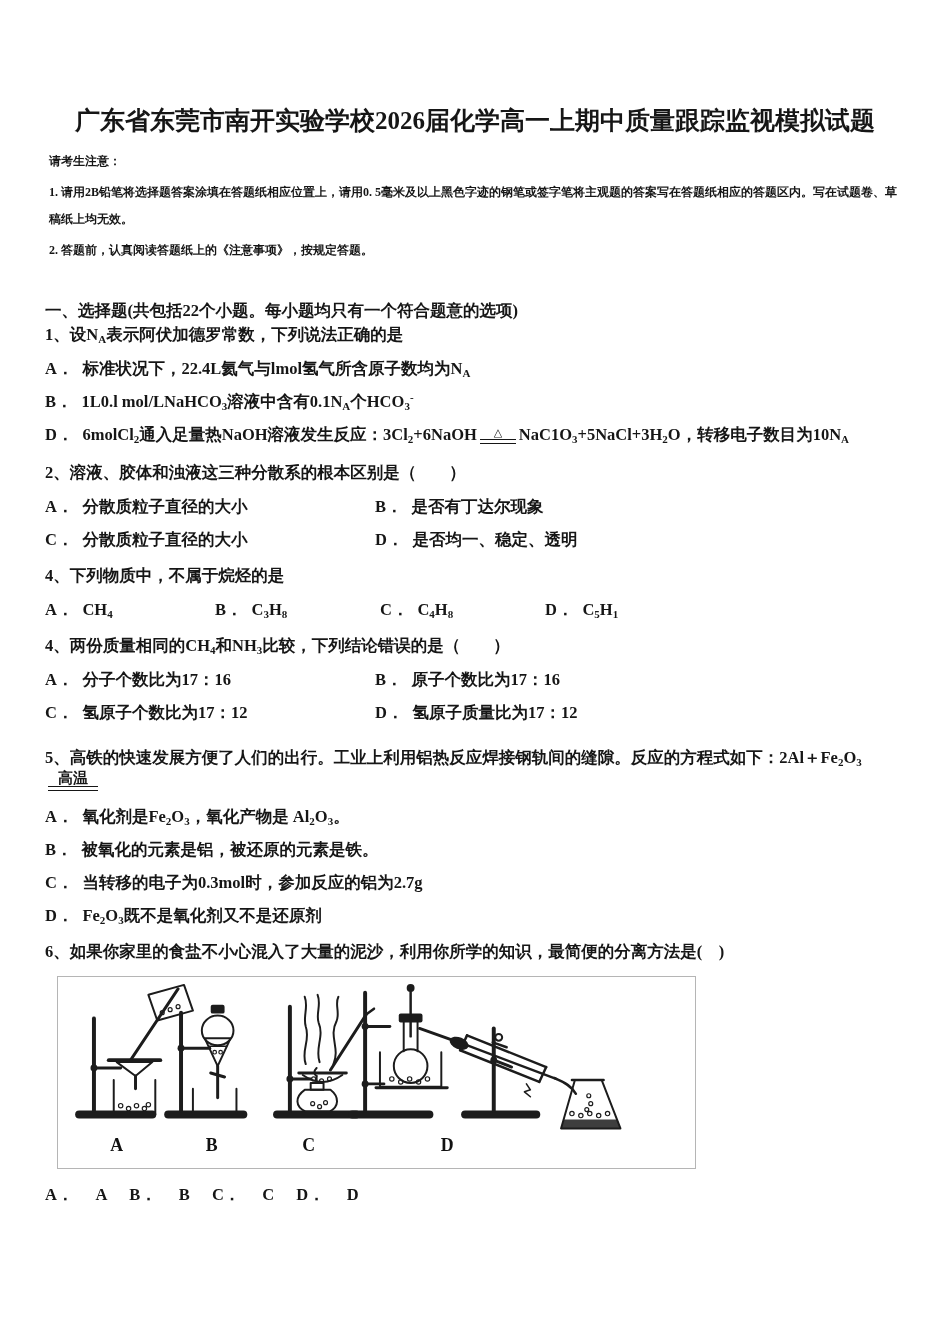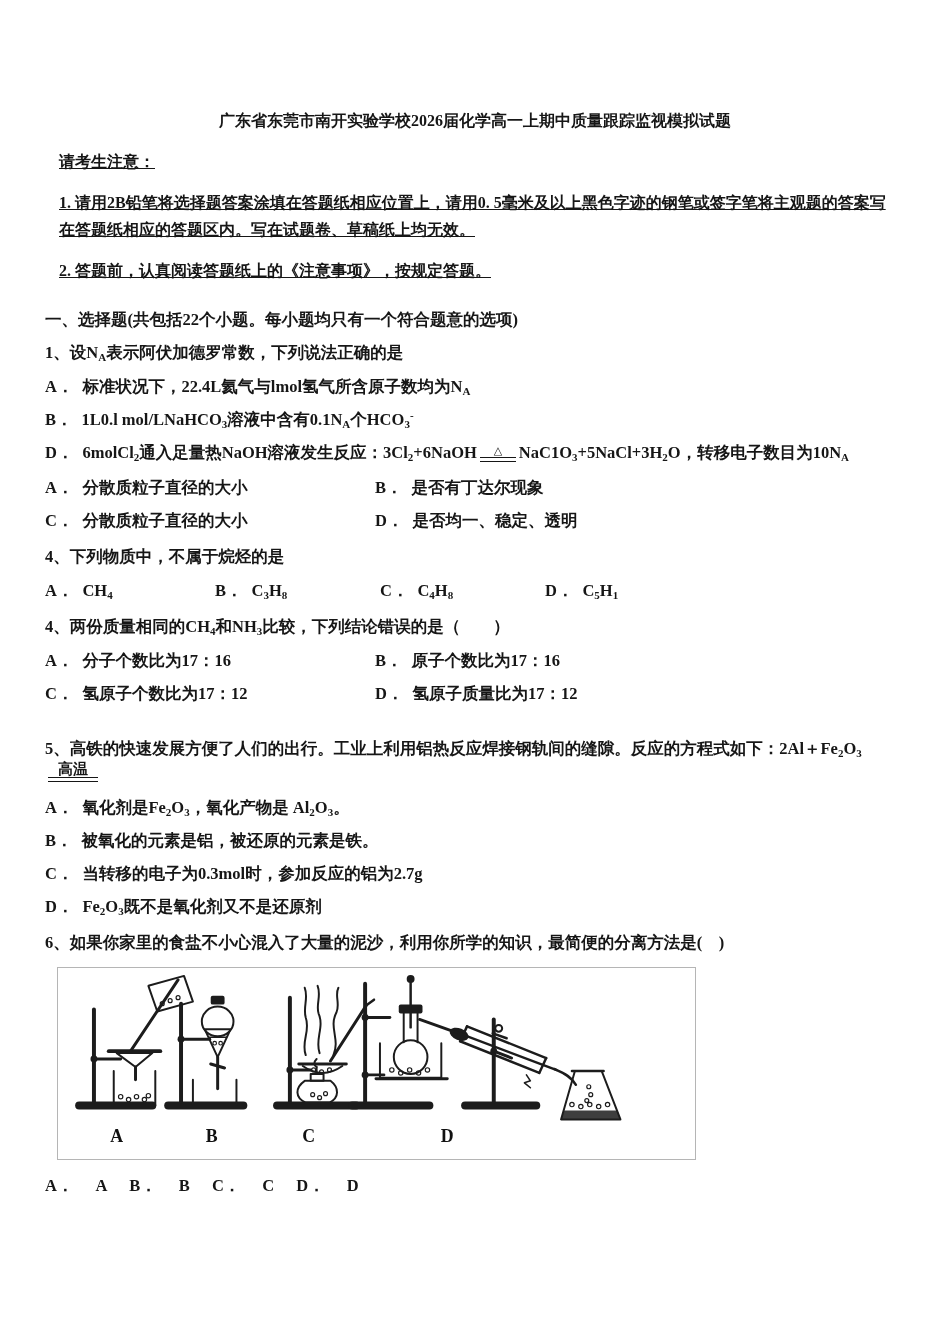--- a/index.html
+++ b/index.html
@@ -2,27 +2,27 @@
 <html><head>
 <meta charset="utf-8">
 <style>
   html,body{margin:0;padding:0;}
   body{
     width:950px;height:1344px;background:#ffffff;color:#161616;
     font-family:"Liberation Serif","DejaVu Serif",serif;
     font-weight:700;overflow:hidden;
   }
   .page{padding:106px 45px 0 45px;font-size:16.5px;}
-  h1.title{font-size:16px;line-height:30px;text-align:center;margin:0;font-weight:700;}
-  .notice p{margin:14px;line-height:27px;font-size:16px;text-decoration:underline;}
+  h1.title{font-size:25px;line-height:30px;text-align:center;margin:0;font-weight:700;}
+  .notice p{margin:4px;line-height:27px;font-size:12px;}
   .notice .nh{margin-top:12px;}
-  .section{margin:24px 0 0;line-height:24px;}
+  .section{margin:35px 0 0;line-height:24px;}
   .stem{margin:13px 0 0;line-height:24px;}
-  .stem.tight{margin-top:9px;}
-  .stem.eqline1{margin-top:32px;}
+  .stem.tight{margin-top:0;}
+  .stem.eqline1{margin-top:22px;}
   .stem.eqline2{margin-top:22px;}
   .opt{margin:10px 0 0;line-height:23px;}
   .olb{margin-right:9px;}
   .grid2{display:grid;grid-template-columns:330px 1fr;}
   .grid4{display:grid;grid-template-columns:170px 165px 165px 1fr;}
   .grid2 .opt,.grid4 .opt{}
   sub{font-size:11px;line-height:0;vertical-align:-3px;}
   sup{font-size:11px;line-height:0;vertical-align:6px;}
   .eqg{display:inline-flex;flex-direction:column;align-items:center;line-height:1;
        vertical-align:baseline;position:relative;top:-4px;margin:0 3px;}
@@ -54,20 +54,21 @@
     <p class="stem tight">1、设N<sub>A</sub>表示阿伏加德罗常数，下列说法正确的是</p>
     <p class="opt"><span class="olb">A．</span><span>标准状况下，22.4L氦气与lmol氢气所含原子数均为N<sub>A</sub></span></p>
     <p class="opt"><span class="olb">B．</span><span>1L0.l mol/LNaHCO<sub>3</sub>溶液中含有0.1N<sub>A</sub>个HCO<sub>3</sub><sup>-</sup></span></p>
     <p class="opt"><span class="olb">D．</span><span>6molCl<sub>2</sub>通入足量热NaOH溶液发生反应：3Cl<sub>2</sub>+6NaOH<span class="eqg">
             <span class="eqt">△</span>
             <span class="eql"></span>
           </span>NaC1O<sub>3</sub>+5NaCl+3H<sub>2</sub>O，转移电子数目为10N<sub>A</sub></span></p>
   </div>
 
   <div class="q">
+    <p class="stem">2、溶液、胶体和浊液这三种分散系的根本区别是（　　）</p>
     <div class="grid2">
       <p class="opt"><span class="olb">A．</span><span>分散质粒子直径的大小</span></p>
       <p class="opt"><span class="olb">B．</span><span>是否有丁达尔现象</span></p>
       <p class="opt"><span class="olb">C．</span><span>分散质粒子直径的大小</span></p>
       <p class="opt"><span class="olb">D．</span><span>是否均一、稳定、透明</span></p>
     </div>
   </div>
 
   <div class="q">
     <p class="stem">4、下列物质中，不属于烷烃的是</p>

